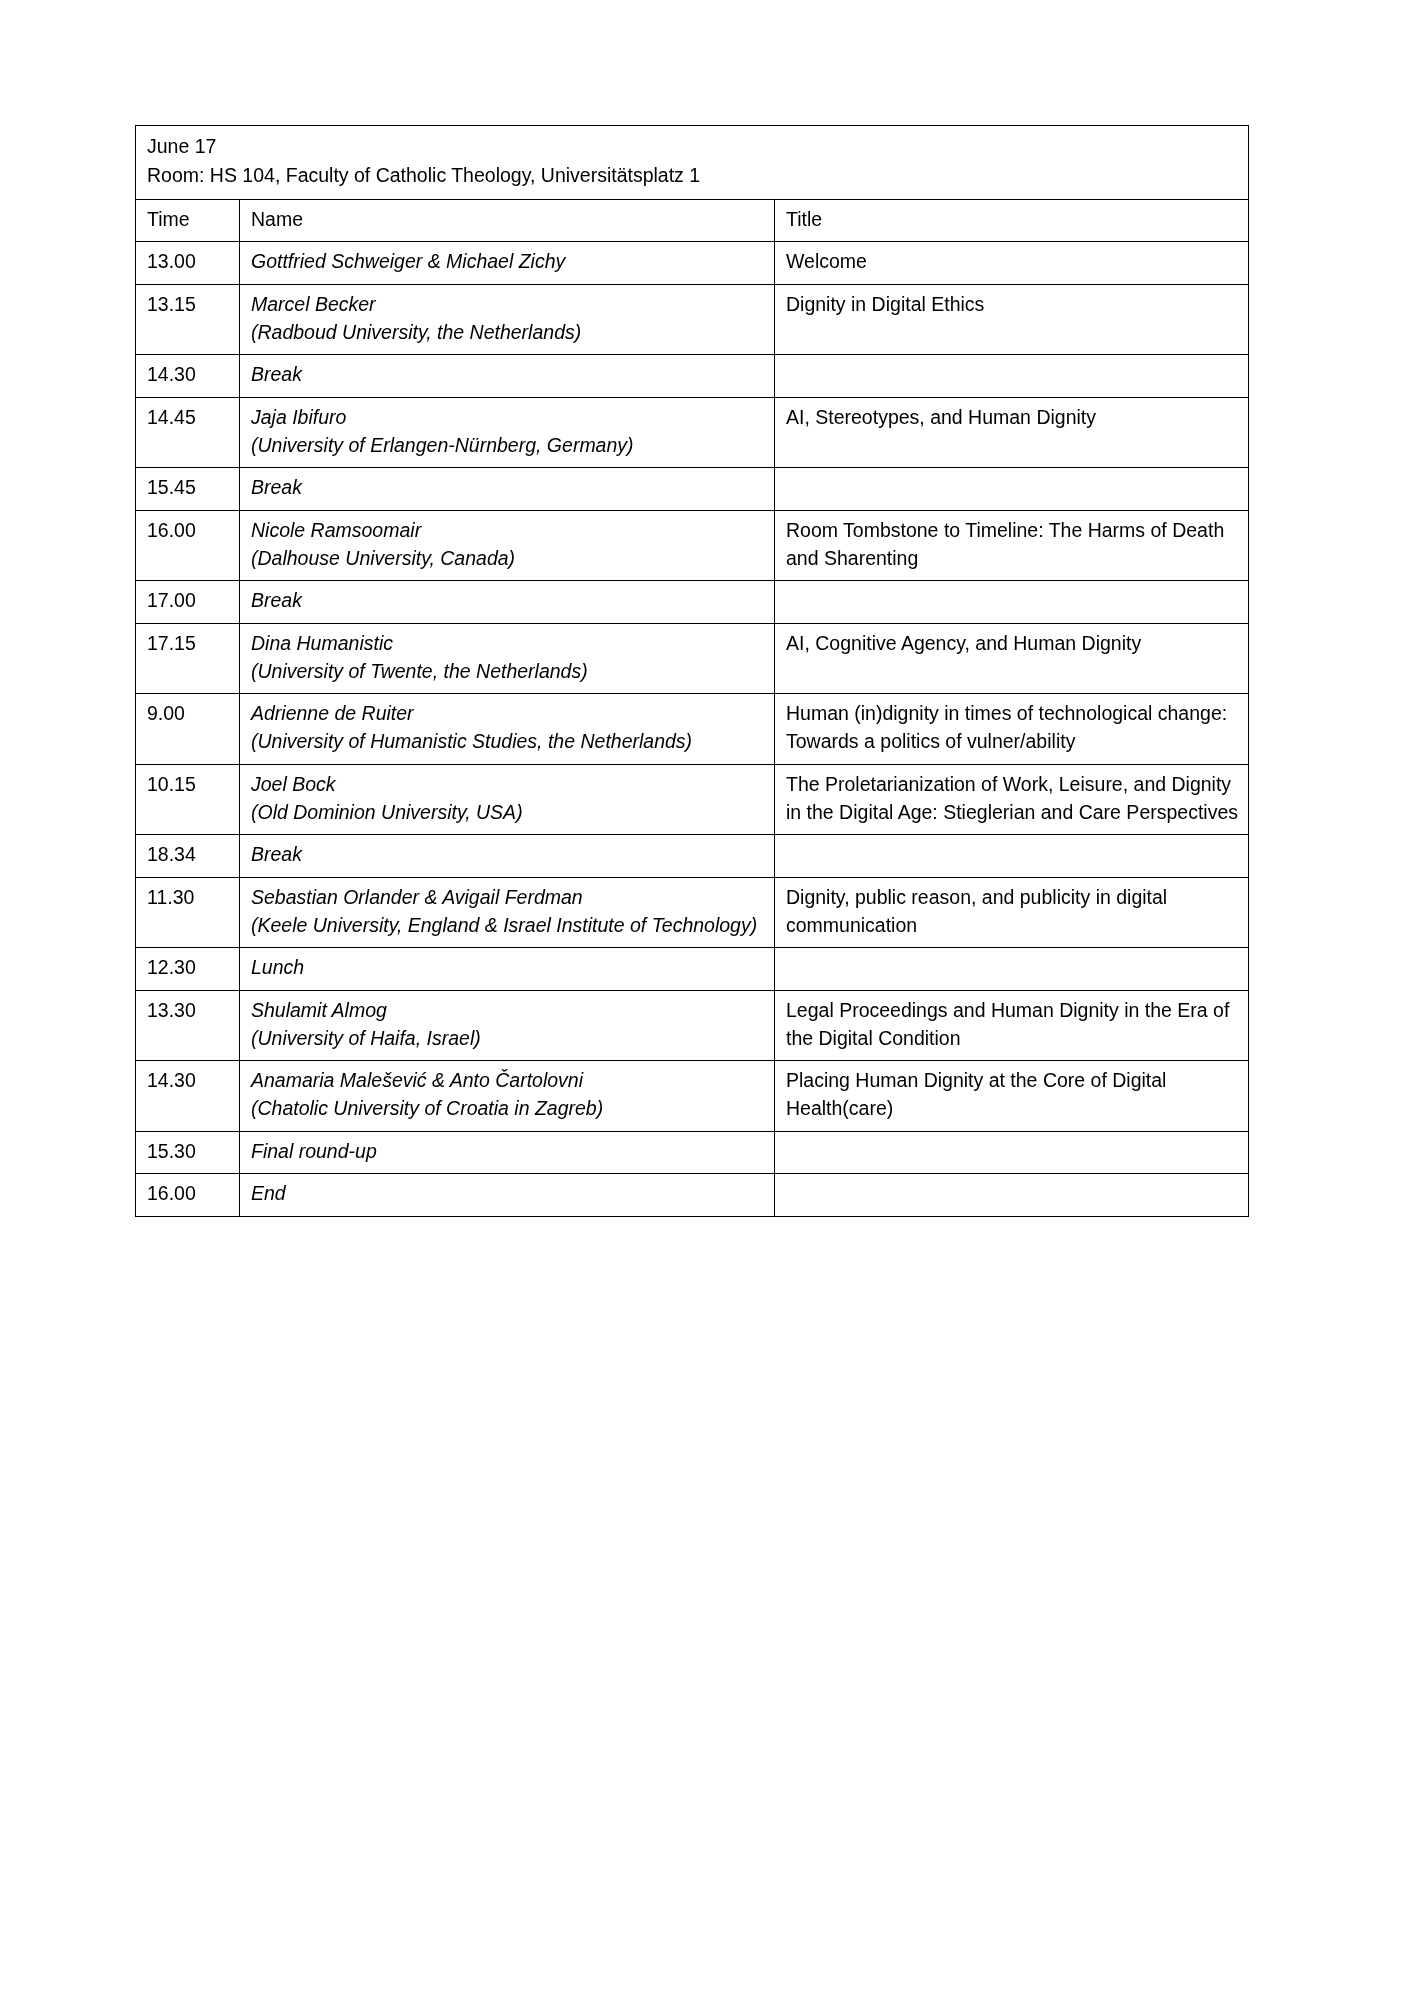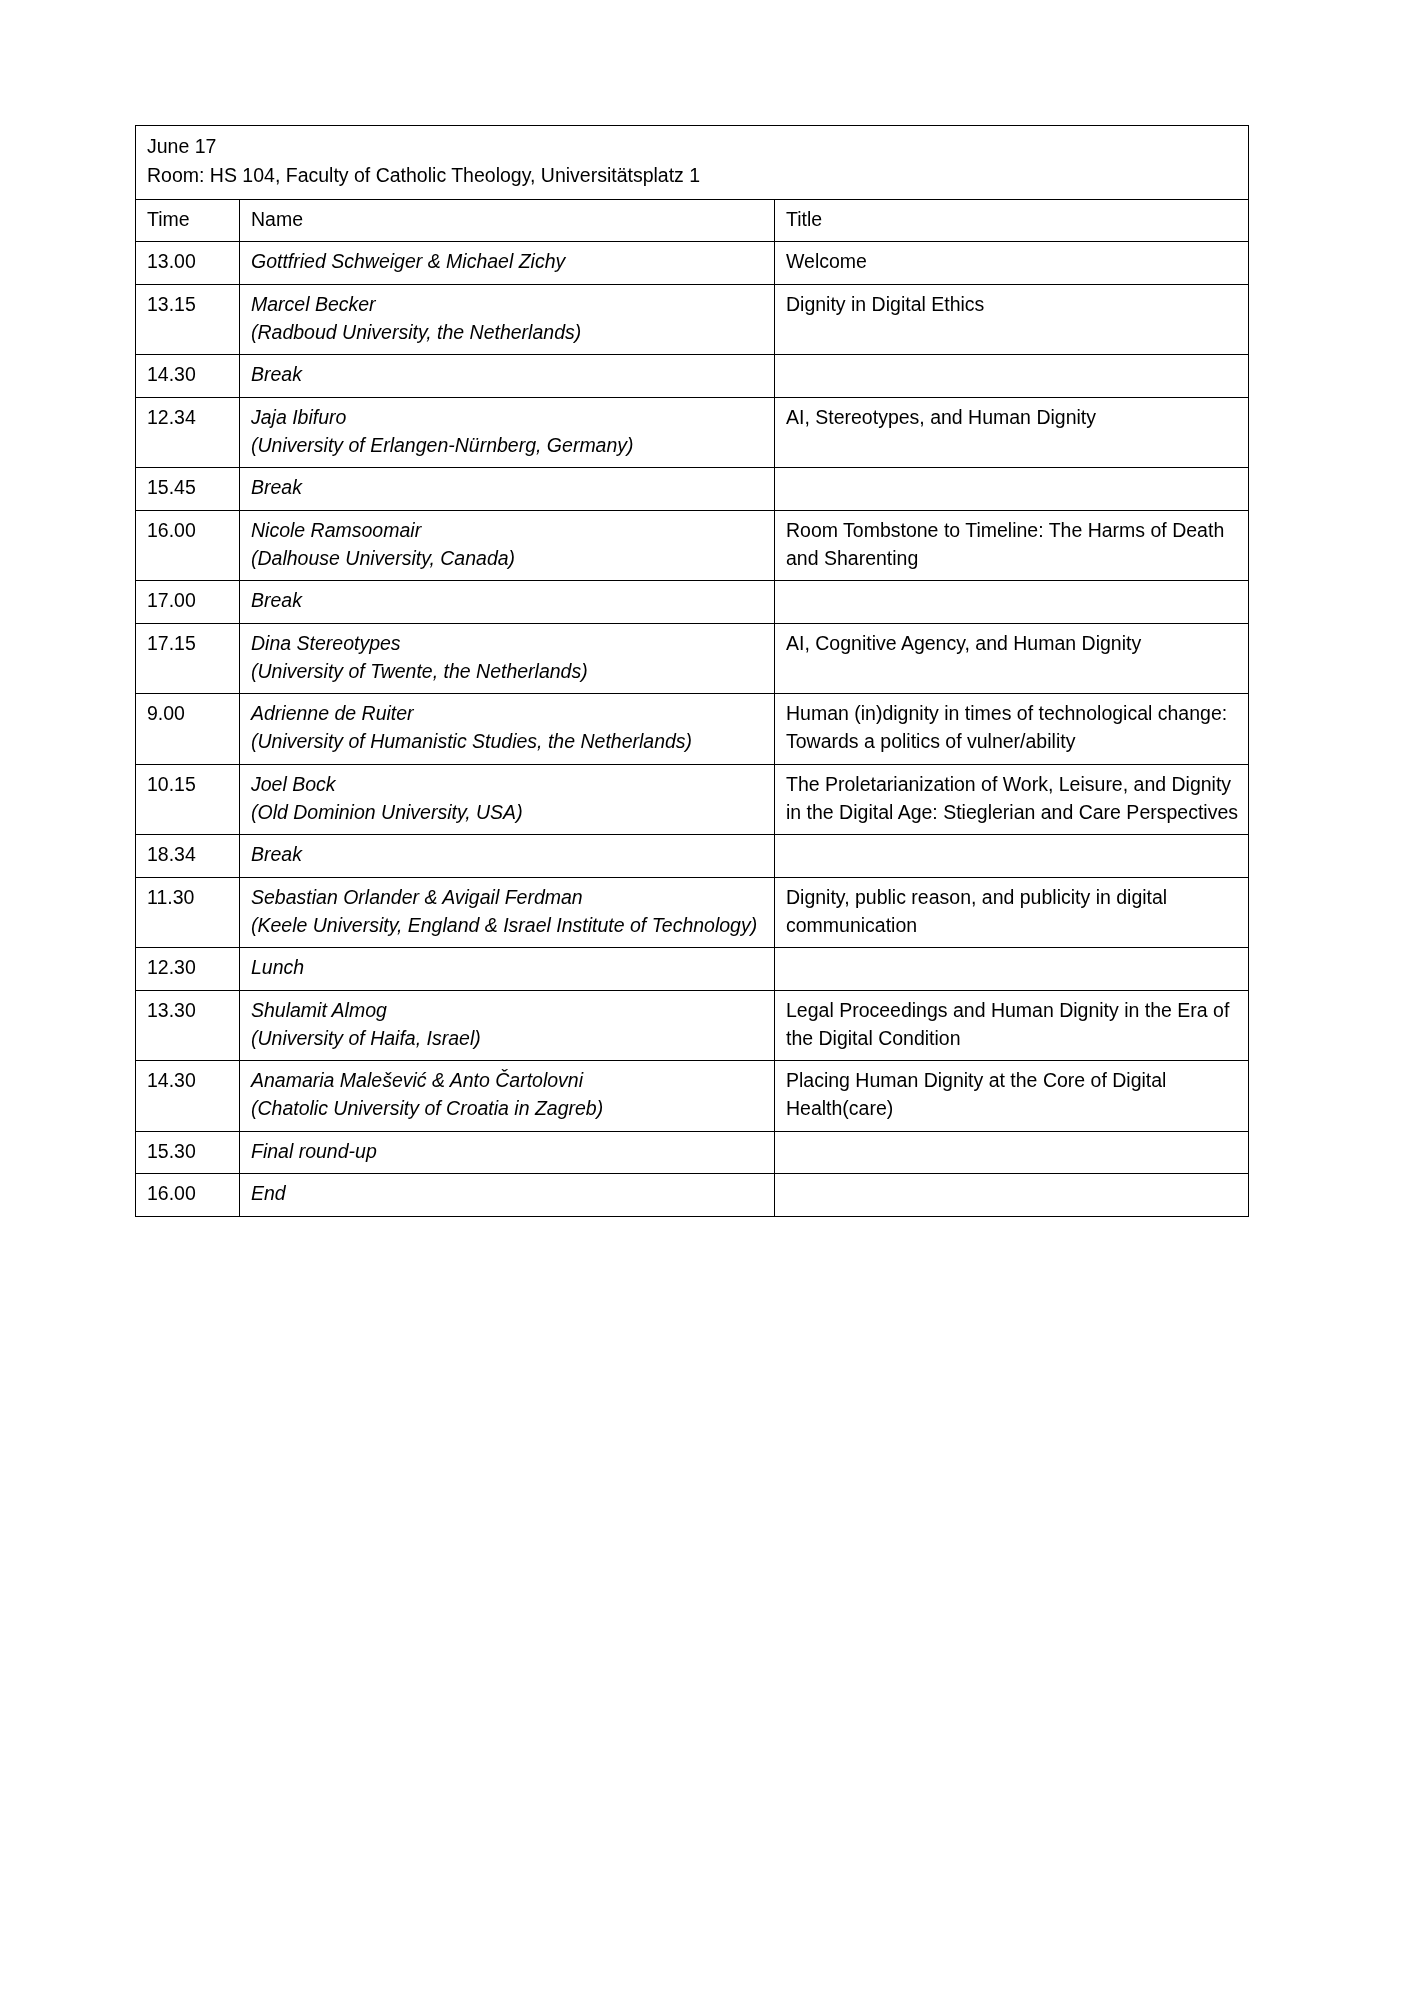--- a/index.html
+++ b/index.html
@@ -93,21 +93,21 @@
           <td class="cell-title">Dignity in Digital Ethics</td>
         </tr>
         <tr>
           <td class="cell-time">14.30</td>
           <td class="cell-name">
             <span class="sub">Break</span>
           </td>
           <td class="cell-title"></td>
         </tr>
         <tr>
-          <td class="cell-time">12.34</td>
+          <td class="cell-time">14.45</td>
           <td class="cell-name">
             <span class="sub">Jaja Ibifuro</span>
             <span class="sub">(University of Erlangen-Nürnberg, Germany)</span>
           </td>
           <td class="cell-title">AI, Stereotypes, and Human Dignity</td>
         </tr>
         <tr>
           <td class="cell-time">15.45</td>
           <td class="cell-name">
             <span class="sub">Break</span>
@@ -125,21 +125,21 @@
         <tr>
           <td class="cell-time">17.00</td>
           <td class="cell-name">
             <span class="sub">Break</span>
           </td>
           <td class="cell-title"></td>
         </tr>
         <tr>
           <td class="cell-time tall-pad">17.15</td>
           <td class="cell-name tall-pad">
-            <span class="sub">Dina Stereotypes</span>
+            <span class="sub">Dina Humanistic</span>
             <span class="sub">(University of Twente, the Netherlands)</span>
           </td>
           <td class="cell-title tall-pad">AI, Cognitive Agency, and Human Dignity</td>
         </tr>
         <tr>
           <td class="cell-time">9.00</td>
           <td class="cell-name">
             <span class="sub">Adrienne de Ruiter</span>
             <span class="sub">(University of Humanistic Studies, the Netherlands)</span>
           </td>

